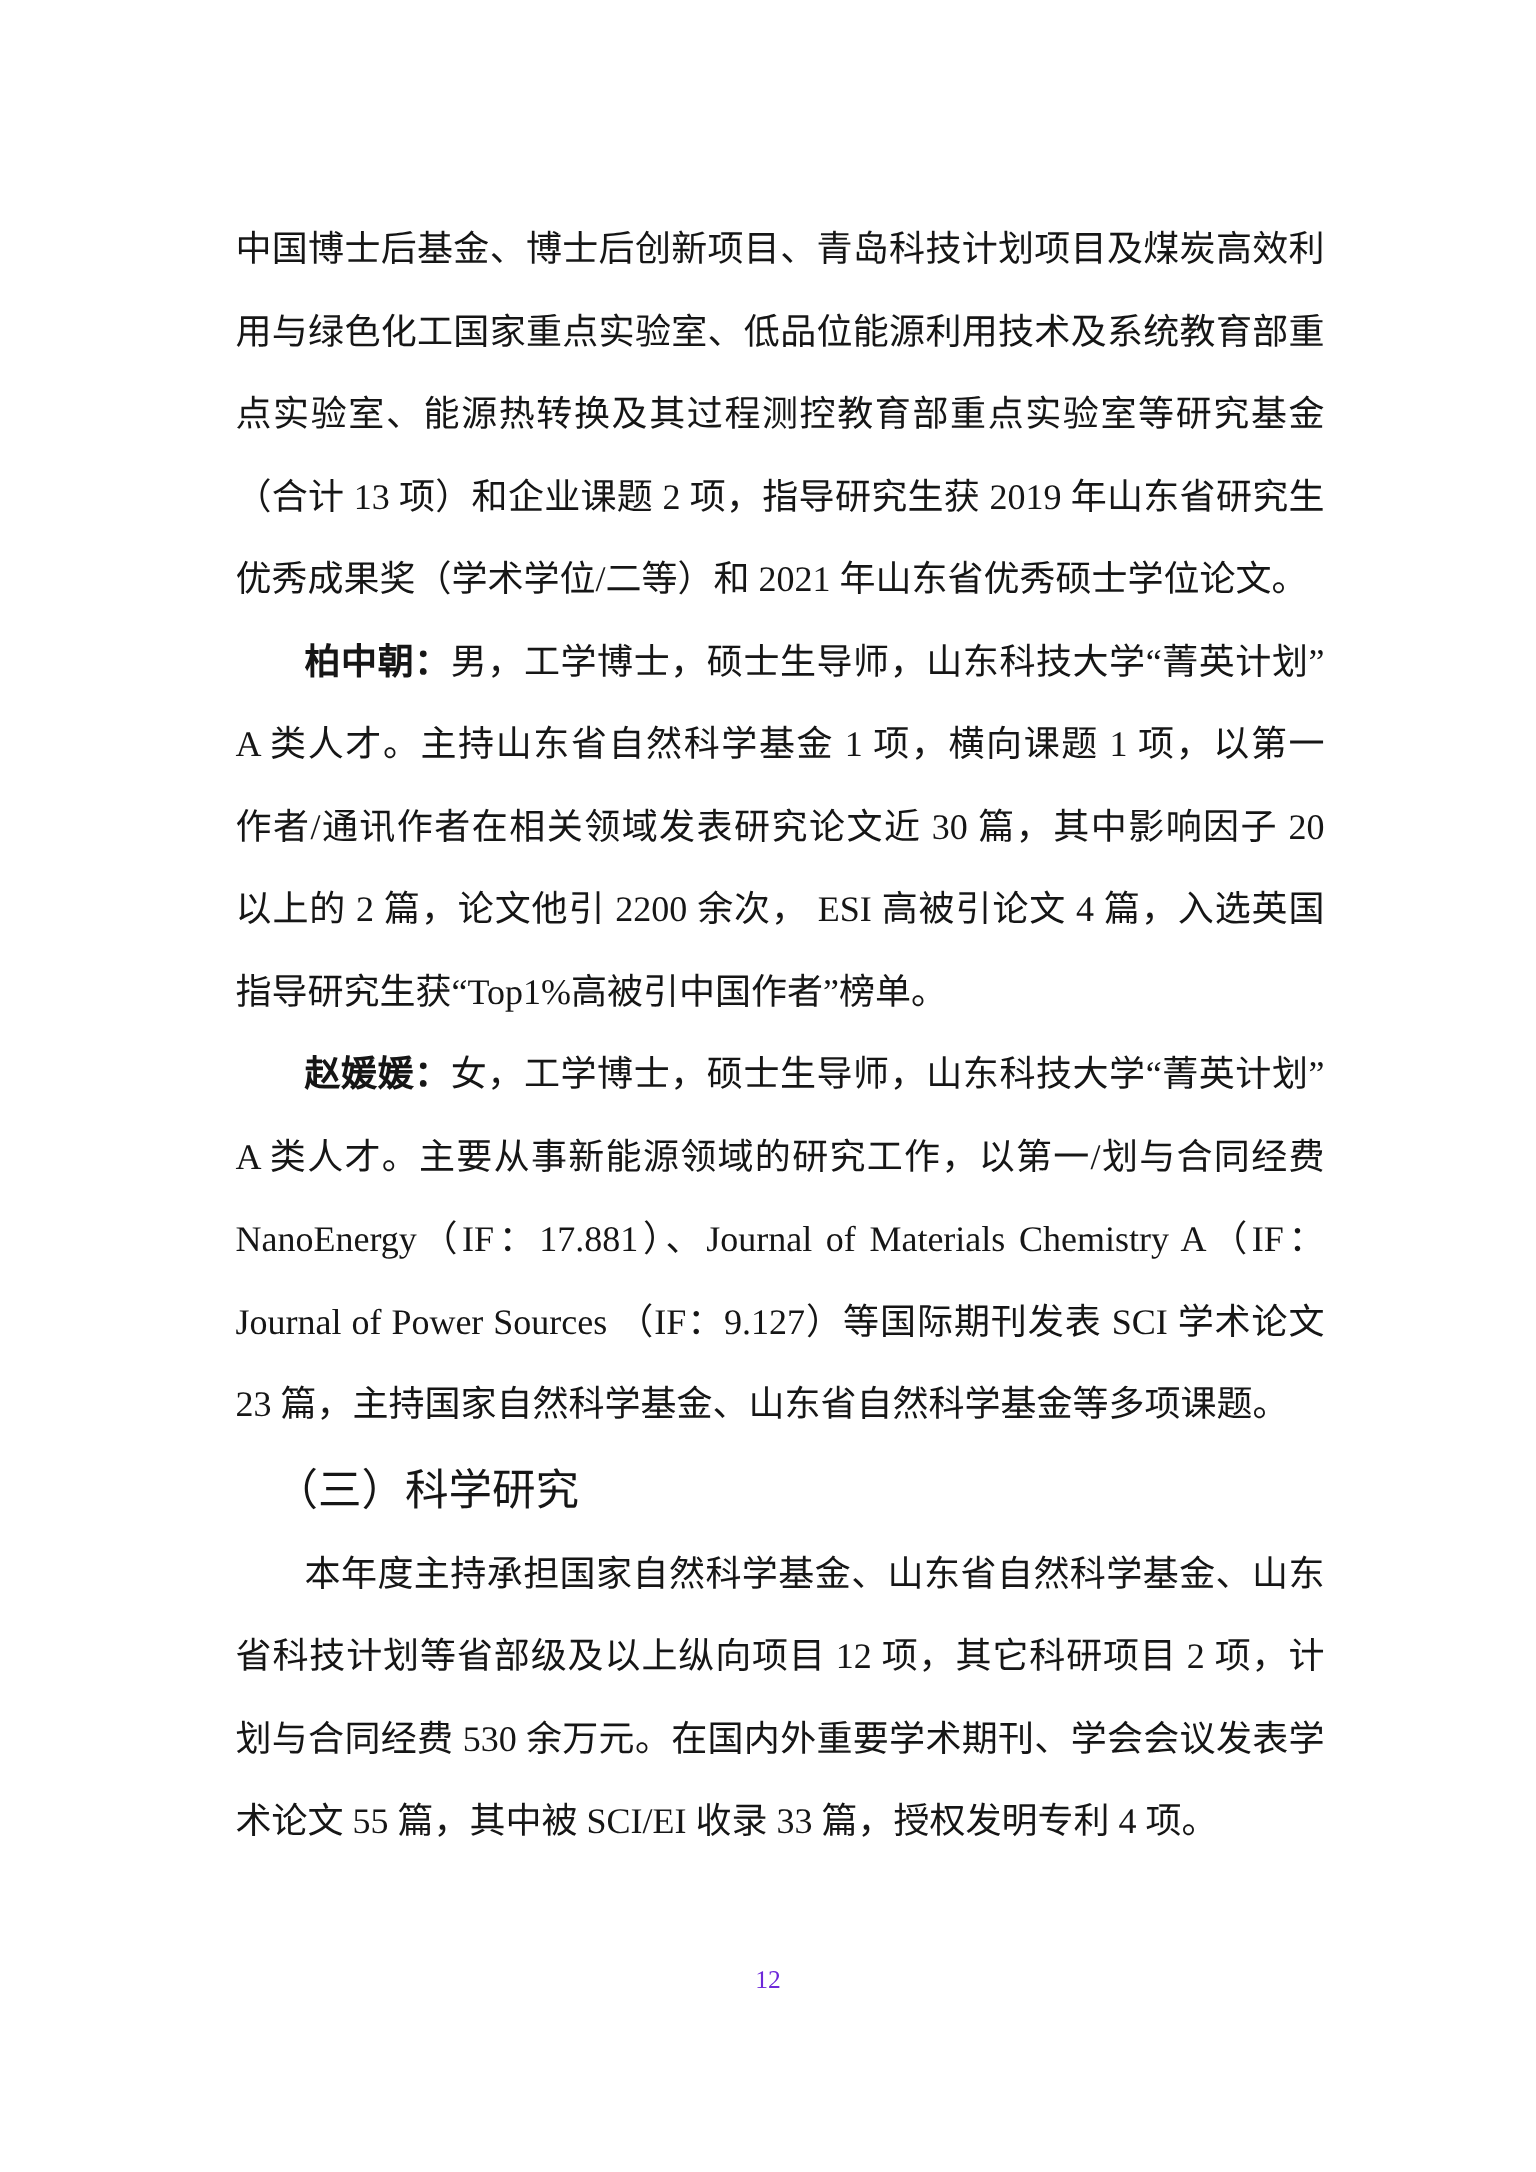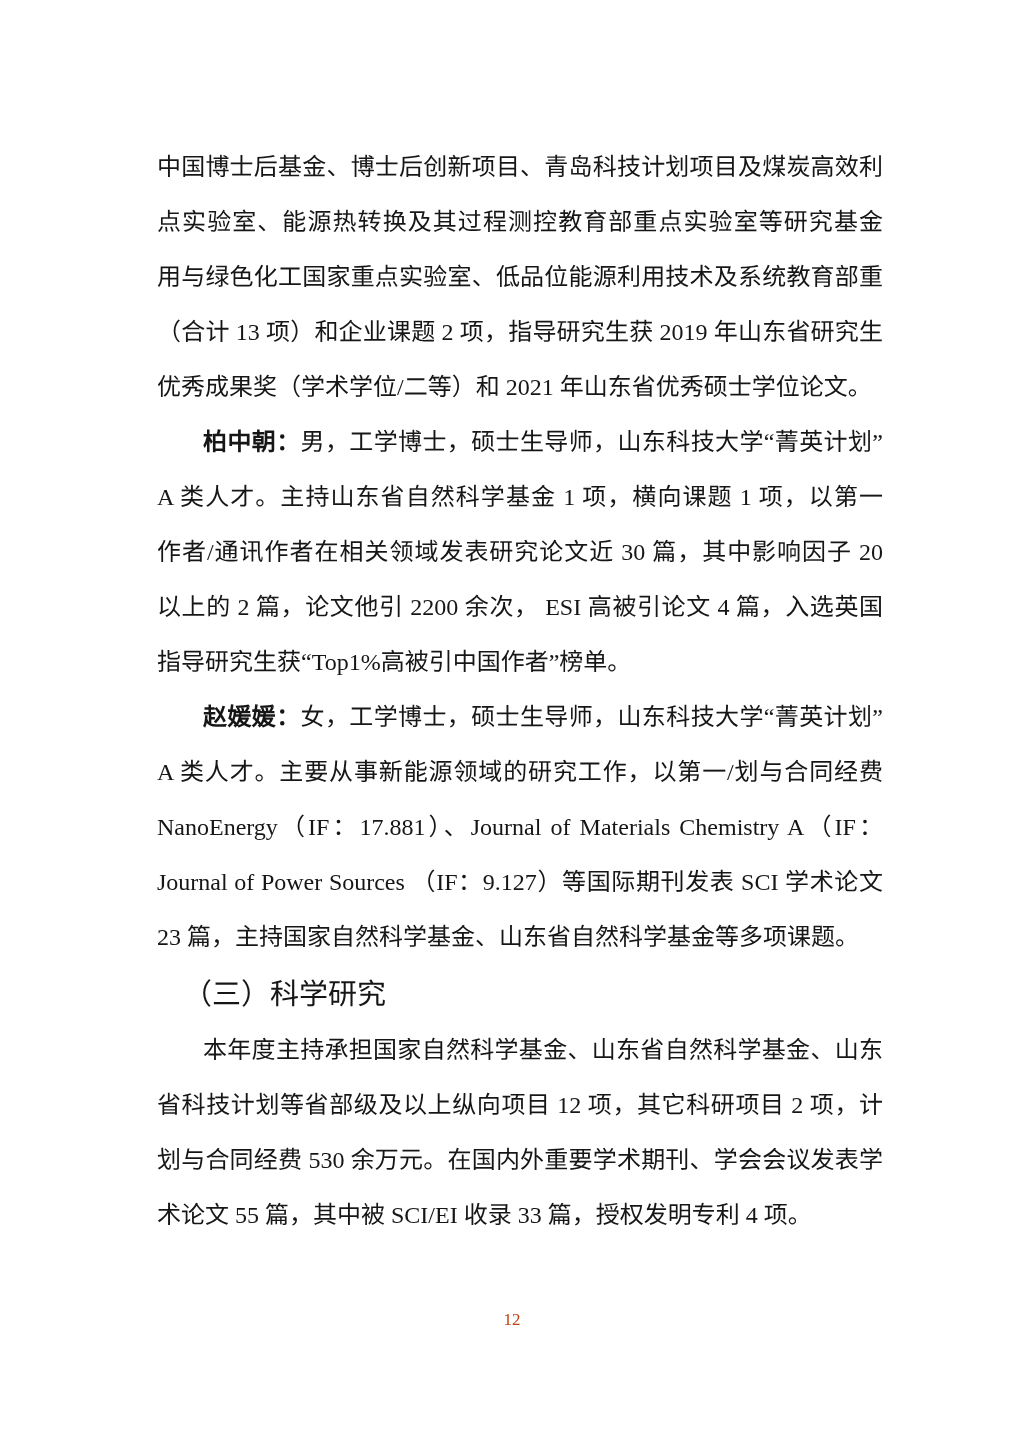--- a/index.html
+++ b/index.html
@@ -48,33 +48,33 @@
     text-indent: 26px;
     overflow: hidden;
   }
   .page-num {
     position: absolute;
     left: 0;
     right: 0;
     top: 1310px;
     text-align: center;
     font-size: 17px;
-    color: #c2410c;
+    color: #6d28d9;
   }
 </style>
 </head>
 <body>
 
 <div class="page">
   <main class="text-block">
 
     <p class="para">
       <span class="line j">中国博士后基金、博士后创新项目、青岛科技计划项目及煤炭高效利</span>
+      <span class="line j">用与绿色化工国家重点实验室、低品位能源利用技术及系统教育部重</span>
       <span class="line j">点实验室、能源热转换及其过程测控教育部重点实验室等研究基金</span>
-      <span class="line j">用与绿色化工国家重点实验室、低品位能源利用技术及系统教育部重</span>
       <span class="line j">（合计 13 项）和企业课题 2 项，指导研究生获 2019 年山东省研究生</span>
       <span class="line">优秀成果奖（学术学位/二等）和 2021 年山东省优秀硕士学位论文。</span>
     </p>
 
     <p class="para">
       <span class="line j indent">
         <b class="name">柏中朝：</b><span>男，工学博士，硕士生导师，山东科技大学“菁英计划”</span>
       </span>
       <span class="line j">A 类人才。主持山东省自然科学基金 1 项，横向课题 1 项，以第一</span>
       <span class="line j">作者/通讯作者在相关领域发表研究论文近 30 篇，其中影响因子 20</span>

